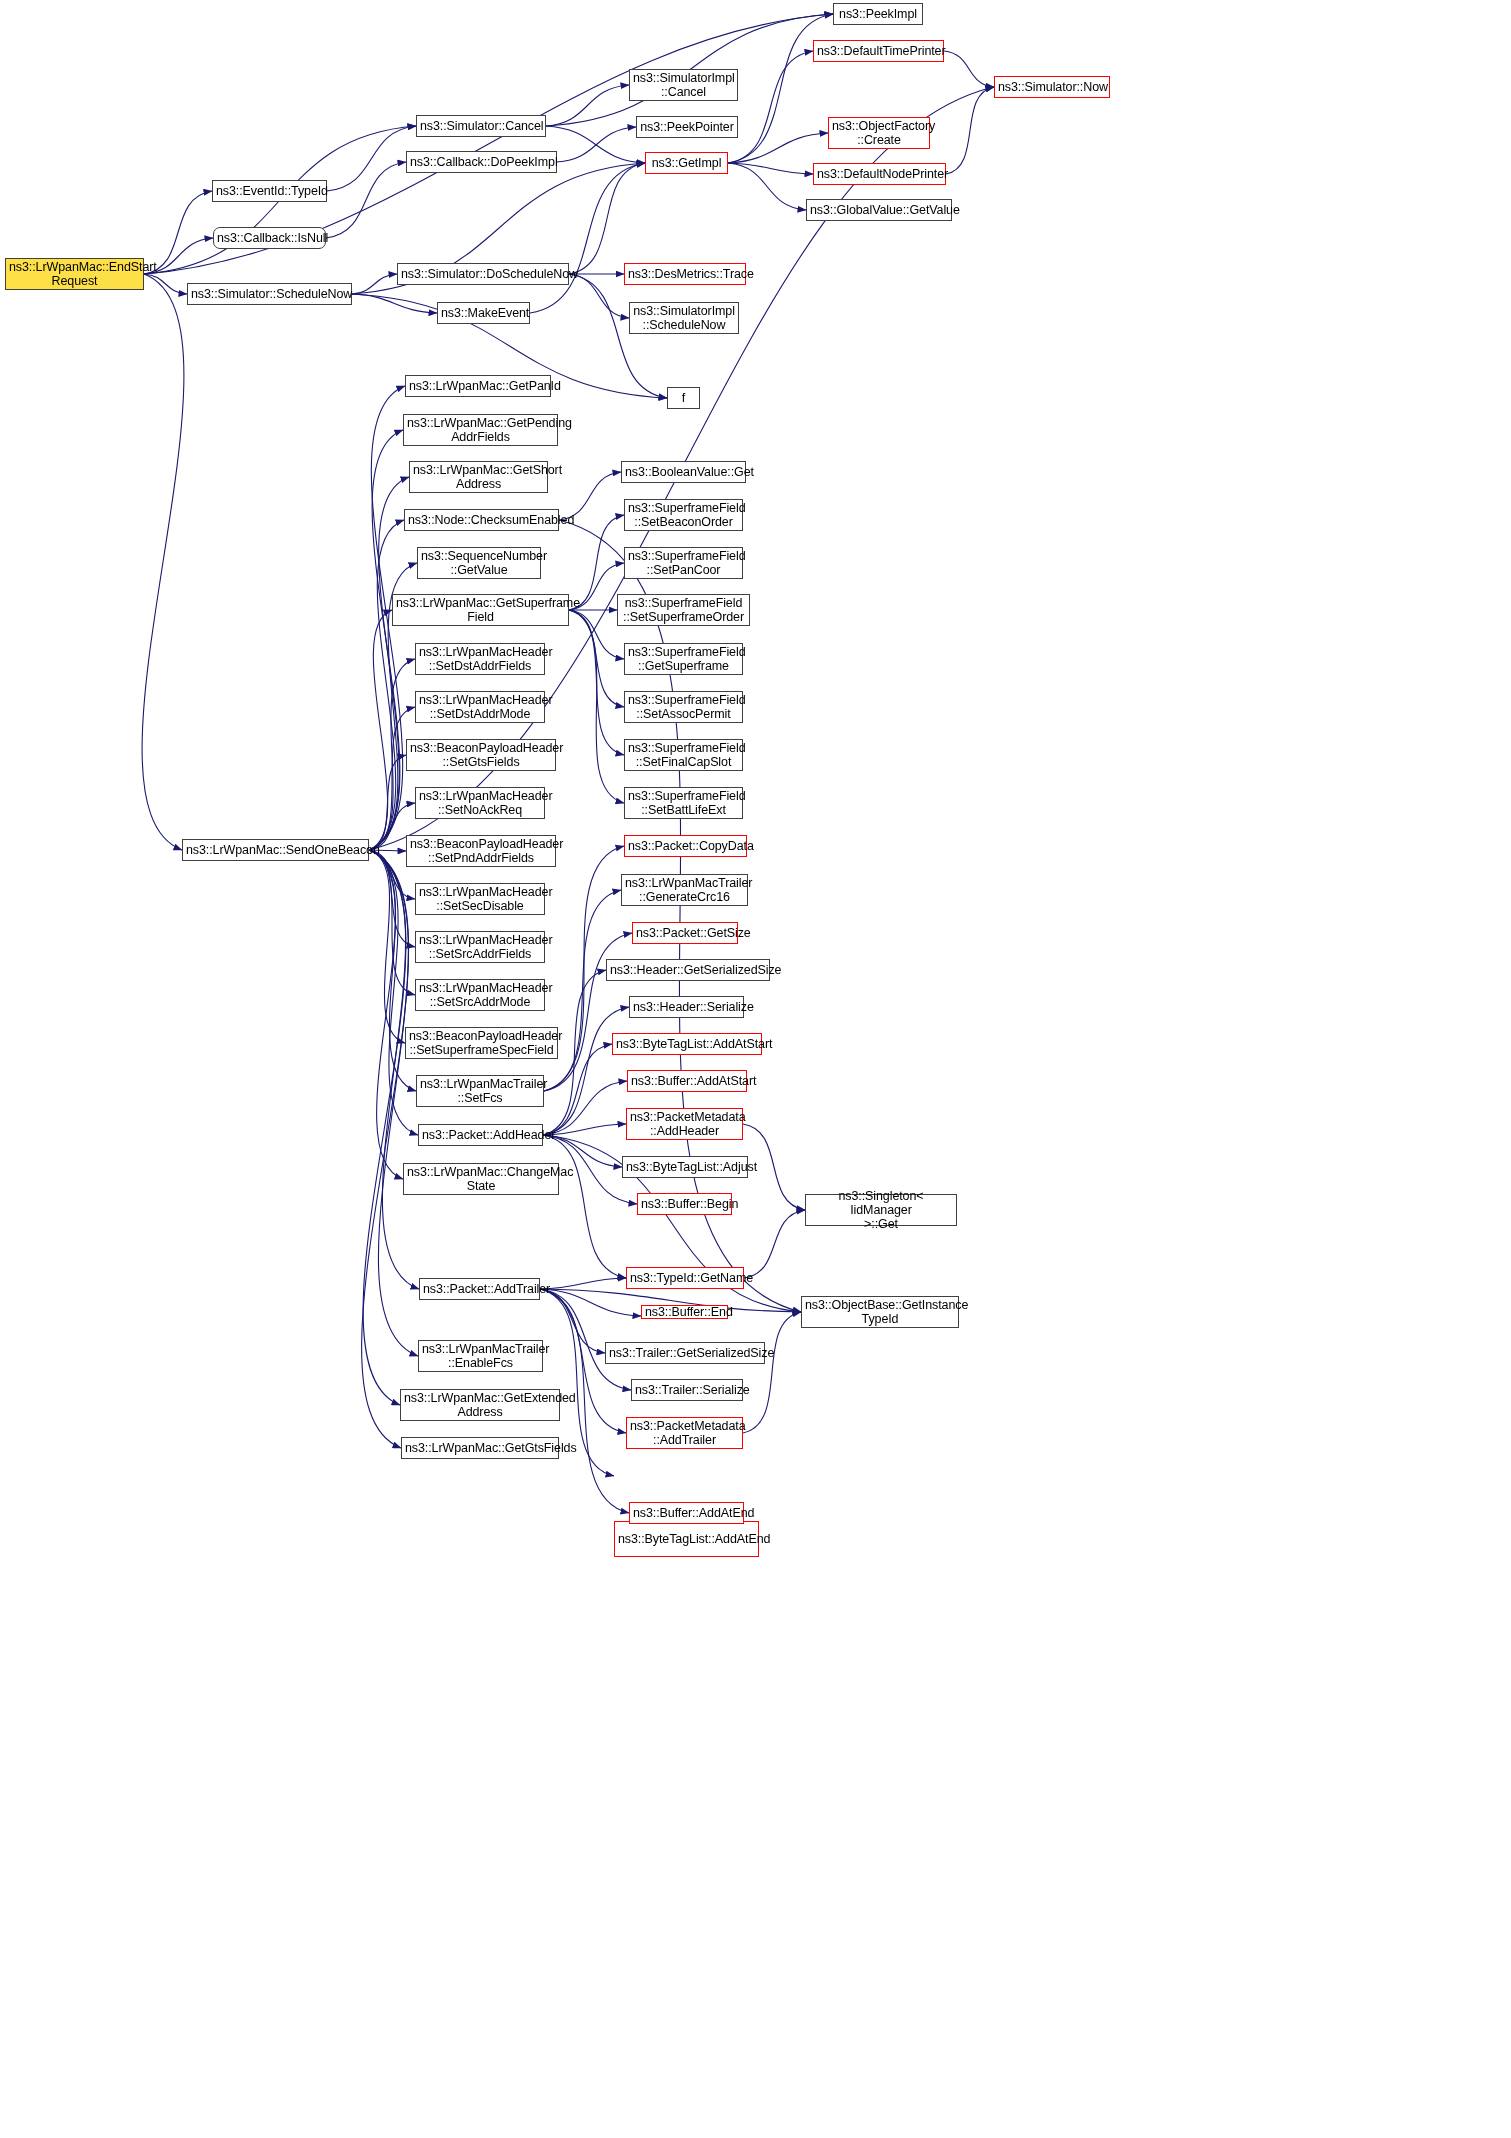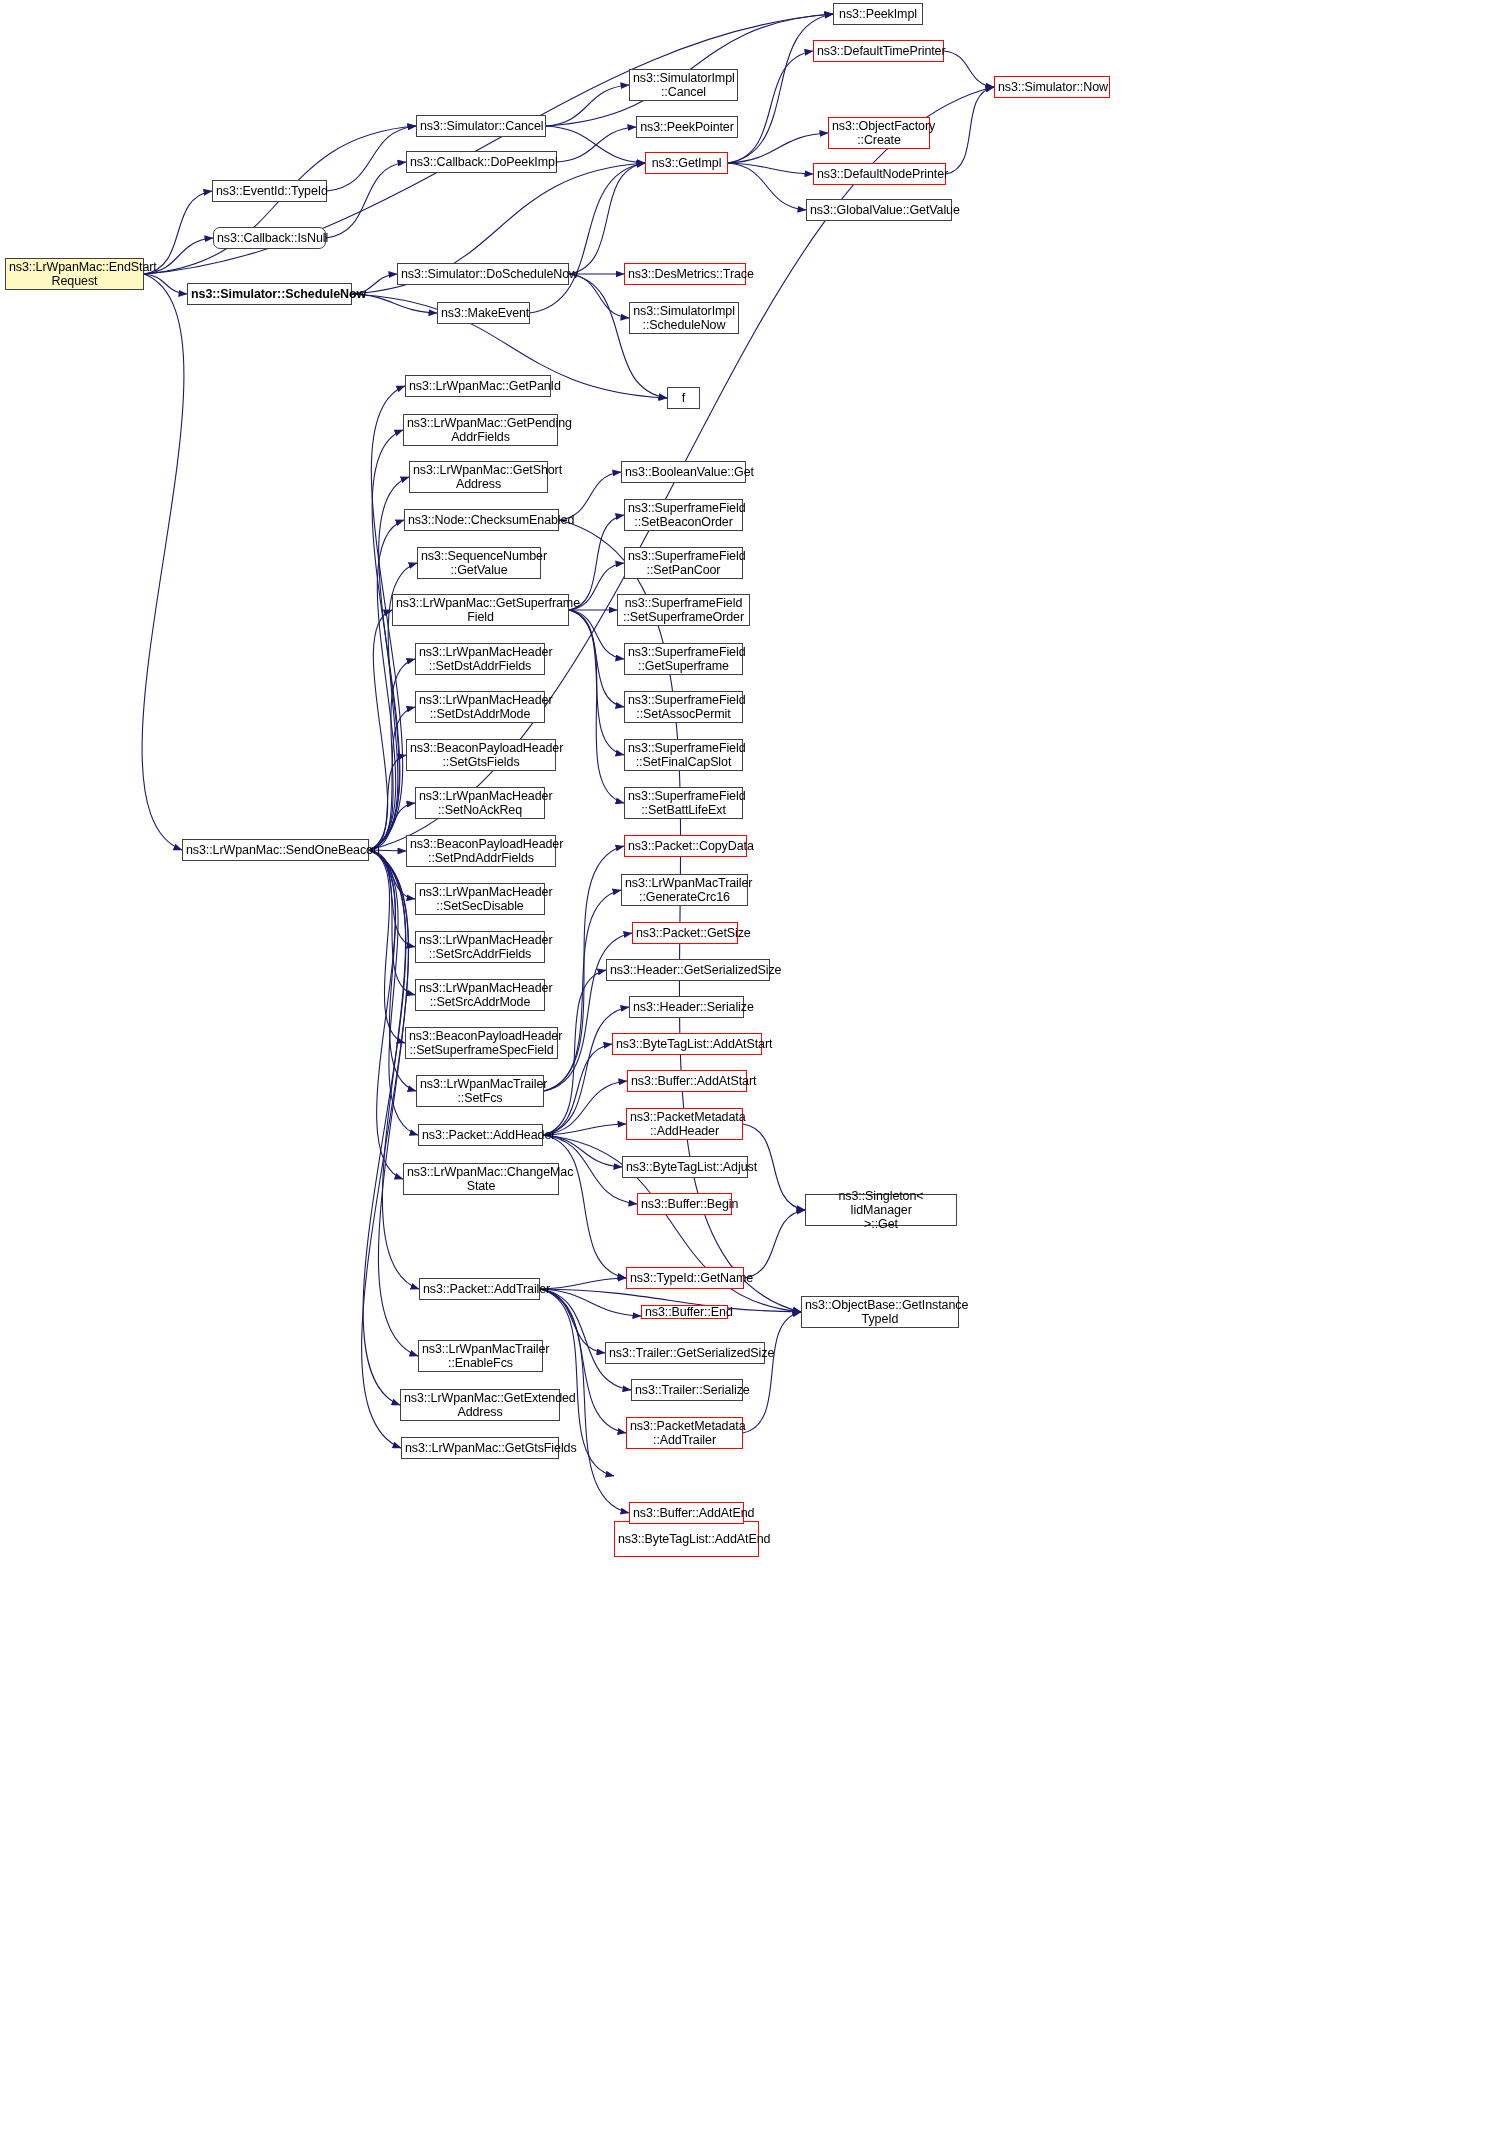--- a/index.html
+++ b/index.html
@@ -38,21 +38,21 @@
     line-height: 14px;
     letter-spacing: -0.1px;
     padding: 1px 3px;
     z-index: 5;
     white-space: pre-line;
   }
   .node.red {
     border-color: #ff0000;
   }
   .node.root {
-    background: #fef9c3;
+    background: #fde047;
     border-color: #404040;
   }
   .node span {
     display: block;
     width: 100%;
   }
 </style>
 </head>
 <body>
 
@@ -147,21 +147,21 @@
         <path d="M743,1433 C790.88,1423.32 753.12,1321.68 801,1312" fill="none" stroke="#191970" stroke-width="1.1" marker-end="url(#arrow)"></path>
         <path d="M559,520 C810.46,583.36 549.54,1248.64 801,1312" fill="none" stroke="#191970" stroke-width="1.1" marker-end="url(#arrow)"></path>
         <path d="M369,850 C629,788.96 734,148.04 994,87" fill="none" stroke="#191970" stroke-width="1.1" marker-end="url(#arrow)"></path>
       </g>
   </svg>
   <div id="node-layer">
       <div class="node root" style="left: 5px; top: 258px; width: 139px; height: 32px;"><span>ns3::LrWpanMac::EndStart
 Request</span></div>
       <div class="node" style="left: 212px; top: 180px; width: 115px; height: 22px;"><span>ns3::EventId::TypeId</span></div>
       <div class="node" style="left: 213px; top: 227px; width: 113px; height: 22px; border-radius: 7px;"><span>ns3::Callback::IsNull</span></div>
-      <div class="node" style="left: 187px; top: 283px; width: 165px; height: 22px; font-weight: bold;"><span>ns3::Simulator::ScheduleNow</span></div>
+      <div class="node" style="left: 187px; top: 283px; width: 165px; height: 22px;"><span>ns3::Simulator::ScheduleNow</span></div>
       <div class="node" style="left: 416px; top: 115px; width: 130px; height: 22px;"><span>ns3::Simulator::Cancel</span></div>
       <div class="node" style="left: 406px; top: 151px; width: 151px; height: 22px;"><span>ns3::Callback::DoPeekImpl</span></div>
       <div class="node" style="left: 397px; top: 263px; width: 172px; height: 22px;"><span>ns3::Simulator::DoScheduleNow</span></div>
       <div class="node" style="left: 437px; top: 302px; width: 93px; height: 22px;"><span>ns3::MakeEvent</span></div>
       <div class="node" style="left: 629px; top: 69px; width: 109px; height: 32px;"><span>ns3::SimulatorImpl
 ::Cancel</span></div>
       <div class="node" style="left: 636px; top: 116px; width: 102px; height: 22px;"><span>ns3::PeekPointer</span></div>
       <div class="node red" style="left: 645px; top: 152px; width: 83px; height: 22px;"><span>ns3::GetImpl</span></div>
       <div class="node red" style="left: 624px; top: 263px; width: 122px; height: 22px;"><span>ns3::DesMetrics::Trace</span></div>
       <div class="node" style="left: 629px; top: 302px; width: 110px; height: 32px;"><span>ns3::SimulatorImpl

